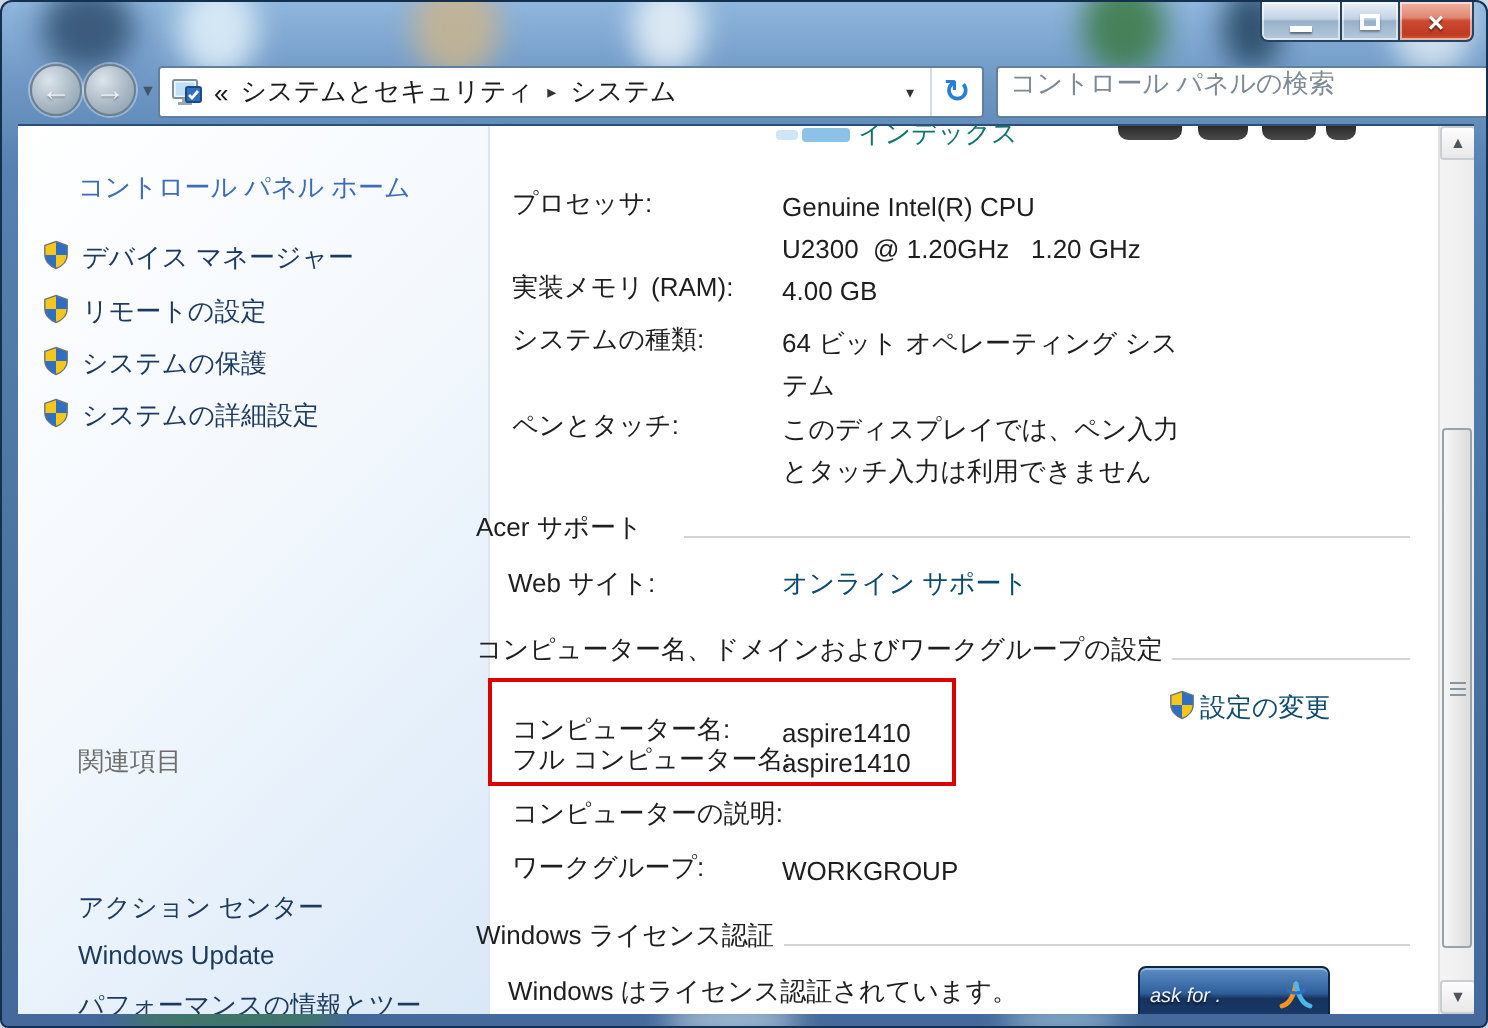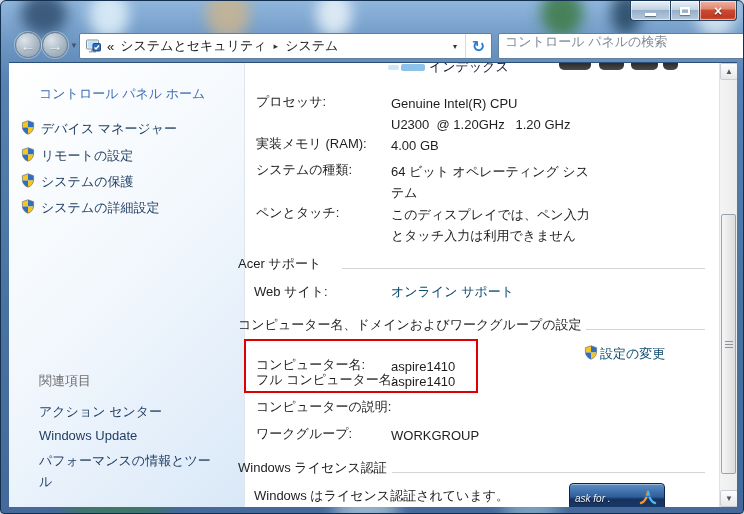--- a/index.html
+++ b/index.html
@@ -42,31 +42,31 @@
   
   .client{position:absolute;left:8px;top:62px;width:728px;height:444px;background:#fff;z-index:4;overflow:hidden;
     box-shadow:0 -1px 0 #2b4f76;}
   .sidebar{position:absolute;left:0;top:0;bottom:0;width:236px;
     background:linear-gradient(135deg,#ffffff 0%,#f3f8fd 45%,#e3eefa 80%,#d9e8f7 100%);border-right:1px solid #dfe6ee;}
   .side-item{position:absolute;font-size:13px;white-space:nowrap;}
   .side-home{color:#3e6db5;}
   .side-task{color:#1c3a5e;}
   .side-task .sicon{position:absolute;left:-20px;top:0px;}
   .side-head{color:#6d6d6d;}
-  .side-link{color:#1c3a5e;white-space:pre-line;line-height:21px;}
+  .side-link{color:#1c3a5e;white-space:pre-line;line-height:21px;margin-top:42px;}
   .main{position:absolute;left:200px;right:18px;top:0;bottom:0;overflow:hidden;font-size:13px;color:#1e1e1e;}
   .row{position:absolute;left:47px;white-space:nowrap;}
   .lbl{display:inline-block;width:135px;vertical-align:top;}
   .val{display:inline-block;width:250px;vertical-align:top;white-space:pre-wrap;line-height:21px;}
   .sect{position:absolute;left:29px;right:14px;display:flex;align-items:flex-end;}
   .sect .rule{flex:1;height:1px;background:#d4d4d4;margin:0 0 4px 5px;}
   .link{color:#0c4a6e;cursor:pointer;}
   .hl-box{position:absolute;left:35px;top:276px;width:234px;height:54px;border:2px solid #dd0000;}
   .change{position:absolute;left:375px;top:282px;display:flex;align-items:flex-end;gap:2px;}
-  .clip-link{position:absolute;left:220px;top:-5px;color:#0f172a;font-size:13px;}
+  .clip-link{position:absolute;left:220px;top:-5px;color:#0f766e;font-size:13px;}
   .frag{position:absolute;border-radius:2px;}
   .logo-frag{position:absolute;top:-3px;height:10px;border-radius:0 0 5px 5px;
     background:linear-gradient(180deg,#1e1e1e,#4a4a4a);}
   .badge{position:absolute;left:360px;top:420px;width:96px;height:30px;border-radius:4px;border:1px solid #0d2547;
     background:linear-gradient(180deg,#5d8ec5 0%,#2f5f9b 45%,#16325e 55%,#1b3d6e 100%);
     display:flex;align-items:center;padding:0 5px;box-shadow:inset 0 1px 0 rgba(255,255,255,.4);}
   .badge-text{color:#f0f4f8;font-size:10px;text-shadow:0 1px 1px rgba(0,0,0,.6);font-style:italic;}
   .badge svg{margin-left:auto;}
   
   .scrollbar{position:absolute;right:0;top:0;bottom:0;width:18px;background:linear-gradient(90deg,#f4f4f4,#ececec);border-left:1px solid #e2e2e2;}

